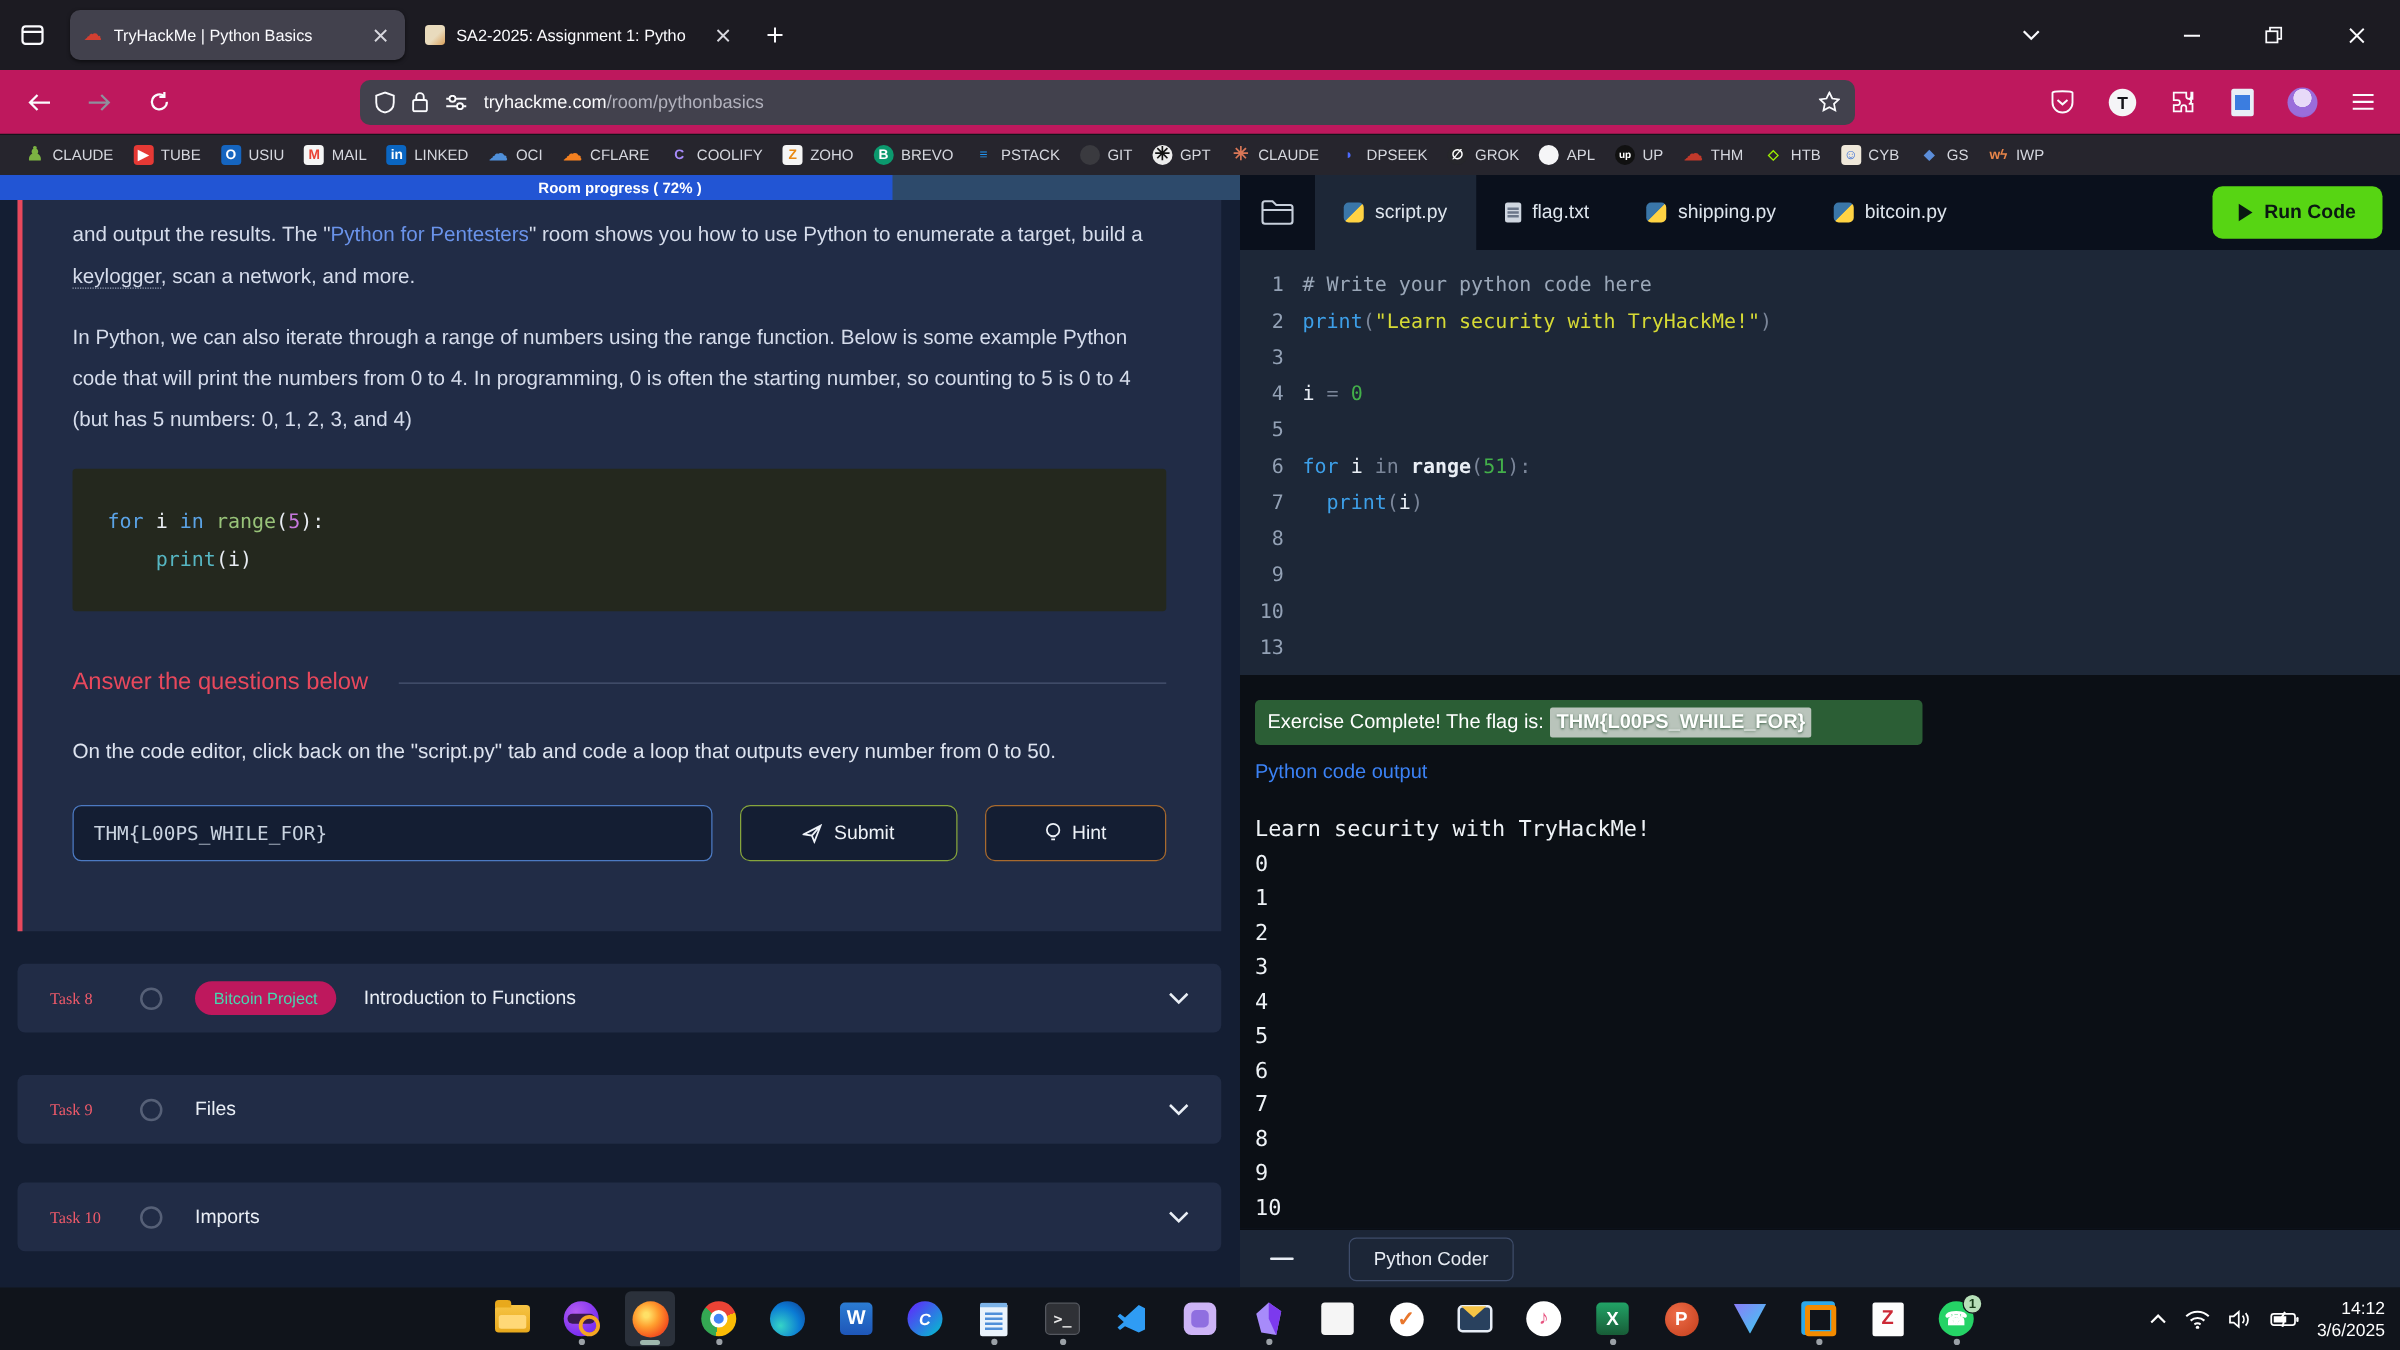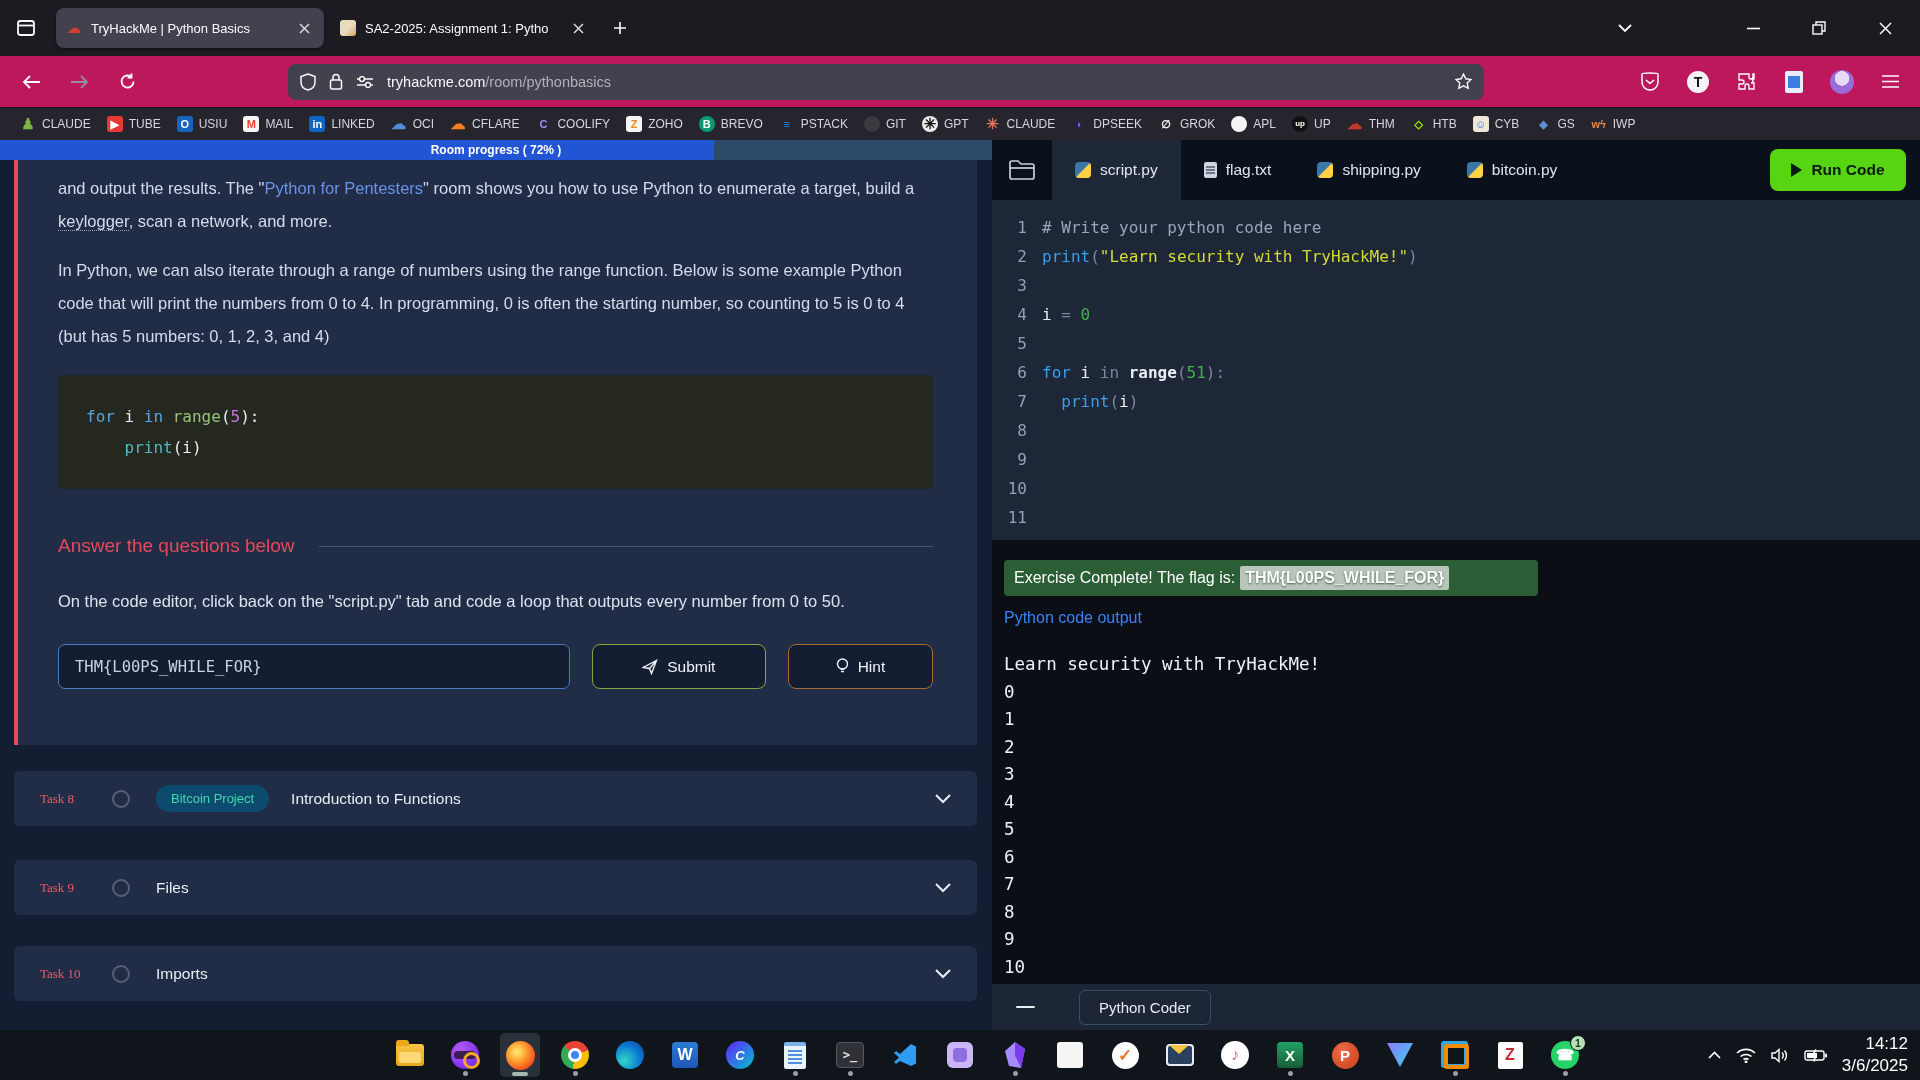--- a/index.html
+++ b/index.html
@@ -65,21 +65,21 @@
 
   .answerrow { margin-top:26px; display:flex; align-items:center; gap:22px; }
   .answerinput { width:528px; height:45px; background:#141e33; border:1.5px solid #4c7ac2; border-radius:7px; color:#c9d3e0; font-family:"DejaVu Sans Mono", monospace; font-size:15.5px; padding:0 16px; outline:none; }
   .btn { height:45px; border-radius:8px; background:#141e33; color:#eef2f8; font-size:15.5px; display:flex; align-items:center; justify-content:center; gap:9px; cursor:pointer; }
   .btn-submit { width:180px; border:1px solid #86a53c; }
   .btn-hint { width:150px; border:1px solid #a86a2e; }
 
   .task { height:55px; margin:0 15px 0 14px; background:#212c46; border-radius:6px; display:flex; align-items:center; padding:0 26px; }
   .task .tid { color:#ef5a6a; font-size:13px; width:72px;font-family:Liberation Serif, serif; }
   .task .tcirc { width:18px; height:18px; border:2px solid #566077; border-radius:50%; margin-right:26px; }
-  .task .badge { background:#0c4a6e; color:#46d7b0; font-size:13px; padding:6px 15px; border-radius:15px; margin-right:22px; }
+  .task .badge { background:#be185d; color:#46d7b0; font-size:13px; padding:6px 15px; border-radius:15px; margin-right:22px; }
   .task .ttitle { color:#e9eef5; font-size:15.5px; }
   .task .chev { margin-left:auto; }
   .mt26 { margin-top:26px; } .mt34 { margin-top:34px; } .mt31 { margin-top:31px; }
 
   
   .edbar { height:60px; background:#0a101c; display:flex; align-items:stretch; }
   .folder { width:60px; display:flex; align-items:center; justify-content:center; }
   .edtab { display:flex; align-items:center; gap:9px; padding:0 23px; color:#dfe6ee; font-size:15.5px; }
   .edtab.active { background:#1d2737; }
   .pyic { width:16px; height:16px; border-radius:4px; background:linear-gradient(135deg,#3a76a8 49%,#ffd343 51%); }
@@ -144,21 +144,21 @@
   .tb-proton { width:26px; height:24px; background:linear-gradient(135deg,#8a7cf8,#3bd0f0); clip-path:polygon(50% 100%, 0 0, 100% 0); }
   .tb-vmware { width:28px; height:28px; position:relative; }
   .tb-vmware::before { content:""; position:absolute; left:0; top:0; width:19px; height:19px; border:4px solid #2ea8e8; border-radius:3px; }
   .tb-vmware::after { content:""; position:absolute; right:0; bottom:0; width:17px; height:17px; border:4px solid #f38b00; border-radius:3px; }
   .tb-zotero { width:25px; height:27px; background:#fdfdfd; border-radius:2px; color:#cc2936; font-size:16px; font-weight:bold; display:flex; align-items:center; justify-content:center; }
   .tb-whatsapp { width:28px; height:28px; border-radius:50%; background:#25d366; color:#fff; font-size:15px; display:flex; align-items:center; justify-content:center; position:relative; }
   .wabadge { position:absolute; top:-6px; right:-7px; width:16px; height:16px; border-radius:50%; background:#b7e0b9; color:#173d1a; font-size:10.5px; font-weight:bold; display:flex; align-items:center; justify-content:center; border:1px solid #0f1318; }
 
   .tray { position:absolute; right:12px; bottom:0; height:50px; display:flex; align-items:center; gap:15px; }
   .trayic { display:flex; align-items:center; justify-content:center; }
-  .clock { text-align:right; color:#fff; font-size:17px; line-height:1.3; }
+  .clock { text-align:right; color:#fff; font-size:14px; line-height:1.3; }
 
   svg { display:block; }
 </style>
 </head>
 <body>
 
 <div class="screen">
 
   <div class="tabstrip">
     <div class="fxview">
@@ -496,21 +496,21 @@
           <div class="cline"><span class="lineno">1</span><span class="tk-c"># Write your python code here</span></div>
           <div class="cline"><span class="lineno">2</span><span class="tk-k">print</span><span class="tk-p">(</span><span class="tk-s">"Learn security with TryHackMe!"</span><span class="tk-p">)</span></div>
           <div class="cline"><span class="lineno">3</span></div>
           <div class="cline"><span class="lineno">4</span><span class="tk-w">i </span><span class="tk-p">= </span><span class="tk-n">0</span></div>
           <div class="cline"><span class="lineno">5</span></div>
           <div class="cline"><span class="lineno">6</span><span class="tk-k">for</span><span class="tk-w"> i </span><span class="tk-p">in</span><span class="tk-w"> </span><span class="tk-b">range</span><span class="tk-p">(</span><span class="tk-n">51</span><span class="tk-p">):</span></div>
           <div class="cline"><span class="lineno">7</span><span class="tk-w">  </span><span class="tk-k">print</span><span class="tk-p">(</span><span class="tk-w">i</span><span class="tk-p">)</span></div>
           <div class="cline"><span class="lineno">8</span></div>
           <div class="cline"><span class="lineno">9</span></div>
           <div class="cline"><span class="lineno">10</span></div>
-          <div class="cline"><span class="lineno">11</span></div>
+          <div class="cline"><span class="lineno">13</span></div>
           <div class="cline"><span class="lineno">12</span></div>
         </div>
 
       <div class="outarea">
         <div class="banner">
           <span>Exercise Complete! The flag is:</span>
           <span class="flagchip">THM{L00PS_WHILE_FOR}</span>
         </div>
         <div class="outsub">Python code output</div>
         <div class="outlines" id="outlines">

